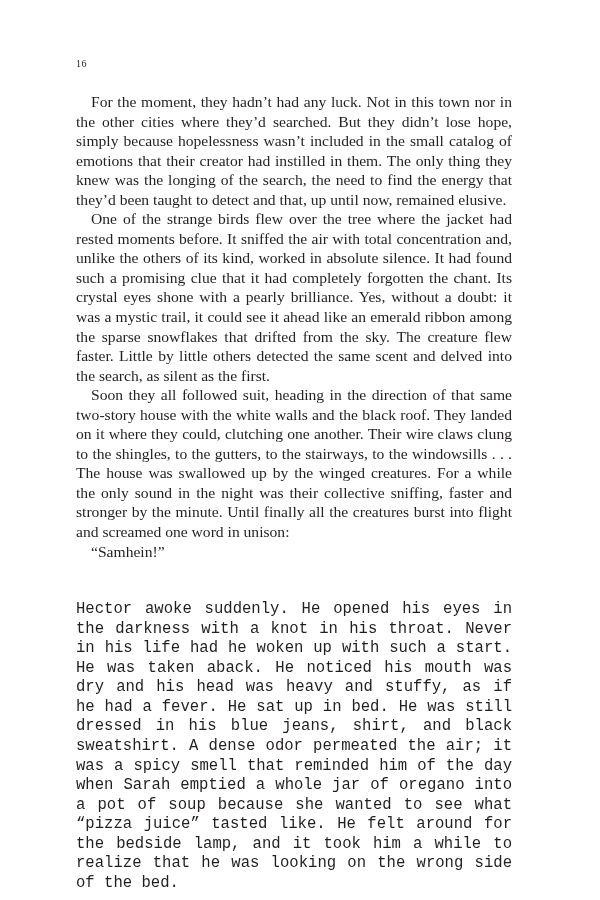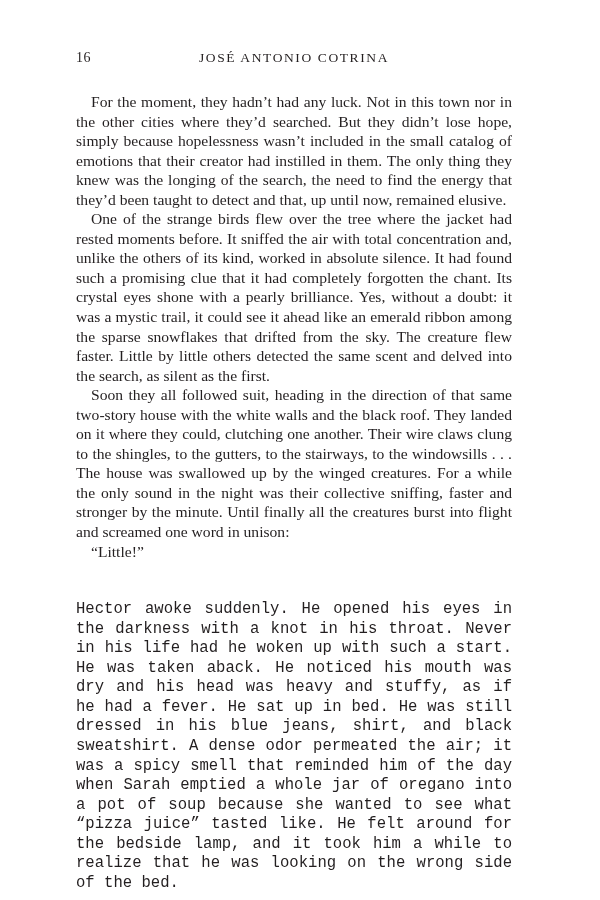--- a/index.html
+++ b/index.html
@@ -6,22 +6,22 @@
   body { width: 600px; height: 900px; position: relative; overflow: hidden; }
   .page {
     position: absolute; left: 0; top: 0; width: 600px; height: 900px;
     background: #ffffff; color: #231f20;
     font-family: "Liberation Serif", "DejaVu Serif", serif;
   }
   .running-head {
     position: absolute; top: 50px; left: 76px; width: 436px; height: 20px;
   }
   .folio {
-    position: absolute; left: 0; top: 0;
-    font-size: 14px; letter-spacing: 0.5px; text-align: right;
+    position: absolute; left: 0; top: 8px;
+    font-size: 10px; letter-spacing: 0.5px; text-align: right;
   }
   .author {
     position: absolute; left: 0; right: 0; top: 0; text-align: center;
     font-size: 13.5px; letter-spacing: 1.6px; text-transform: uppercase;
   }
   .body-text {
     position: absolute; left: 76px; top: 92px; width: 436px;
     font-size: 15.6px; line-height: 19.55px;
   }
   .body-text p {
@@ -30,24 +30,23 @@
   }
   .section-break { height: 39px; }
   .body-text p.no-indent { text-indent: 0; font-family: Liberation Mono, monospace; }
 </style>
 </head>
 <body>
 
 <div class="page">
   <div class="running-head">
     <span class="folio">16</span>
-    <span class="author">JOSÉ ANTONIO COTRINA</span>
   </div>
 
   <div class="body-text">
     <p>For the moment, they hadn’t had any luck. Not in this town nor in the other cities where they’d searched. But they didn’t lose hope, simply because hopelessness wasn’t included in the small catalog of emotions that their creator had instilled in them. The only thing they knew was the longing of the search, the need to find the energy that they’d been taught to detect and that, up until now, remained elusive.</p>
     <p>One of the strange birds flew over the tree where the jacket had rested moments before. It sniffed the air with total concentration and, unlike the others of its kind, worked in absolute silence. It had found such a promising clue that it had completely forgotten the chant. Its crystal eyes shone with a pearly brilliance. Yes, without a doubt: it was a mystic trail, it could see it ahead like an emerald ribbon among the sparse snowflakes that drifted from the sky. The creature flew faster. Little by little others detected the same scent and delved into the search, as silent as the first.</p>
     <p>Soon they all followed suit, heading in the direction of that same two-story house with the white walls and the black roof. They landed on it where they could, clutching one another. Their wire claws clung to the shingles, to the gutters, to the stairways, to the windowsills . . . The house was swallowed up by the winged creatures. For a while the only sound in the night was their collective sniffing, faster and stronger by the minute. Until finally all the creatures burst into flight and screamed one word in unison:</p>
-    <p>“Little!”</p>
+    <p>“Samhein!”</p>
     <div class="section-break"></div>
     <p class="no-indent">Hector awoke suddenly. He opened his eyes in the darkness with a knot in his throat. Never in his life had he woken up with such a start. He was taken aback. He noticed his mouth was dry and his head was heavy and stuffy, as if he had a fever. He sat up in bed. He was still dressed in his blue jeans, shirt, and black sweatshirt. A dense odor permeated the air; it was a spicy smell that reminded him of the day when Sarah emptied a whole jar of oregano into a pot of soup because she wanted to see what “pizza juice” tasted like. He felt around for the bedside lamp, and it took him a while to realize that he was looking on the wrong side of the bed.</p>
   </div>
 </div>
 
 </body></html>

